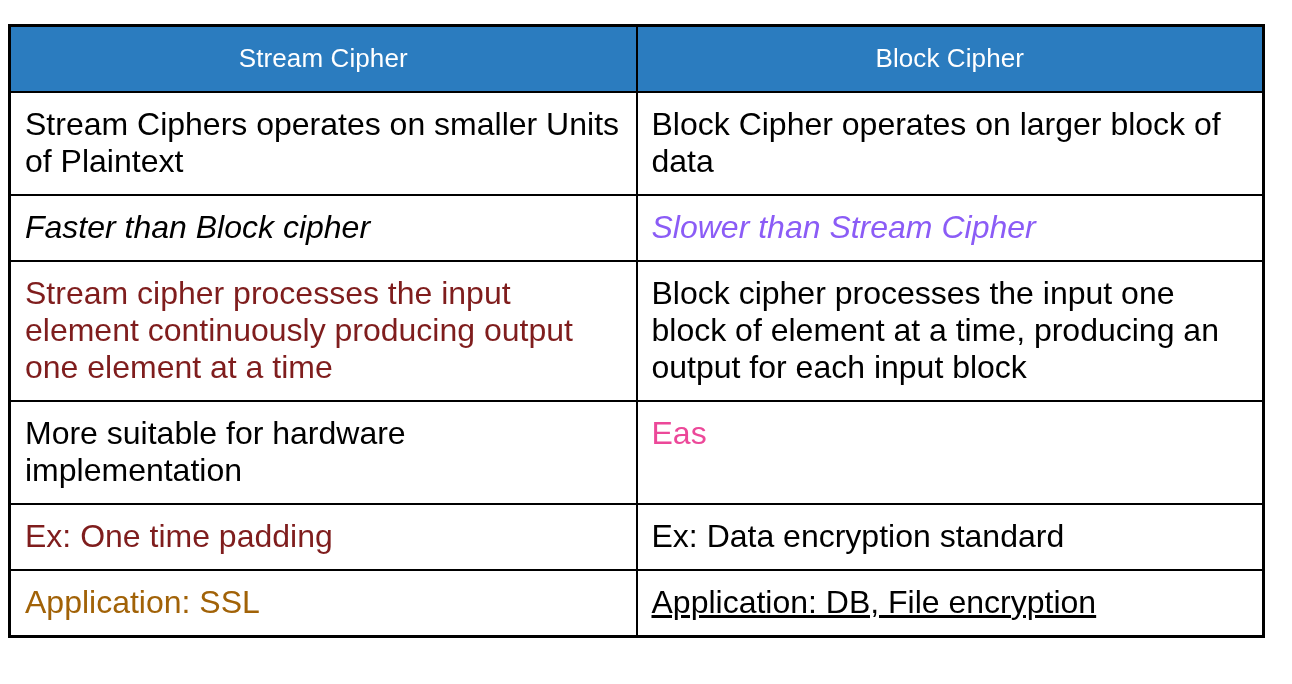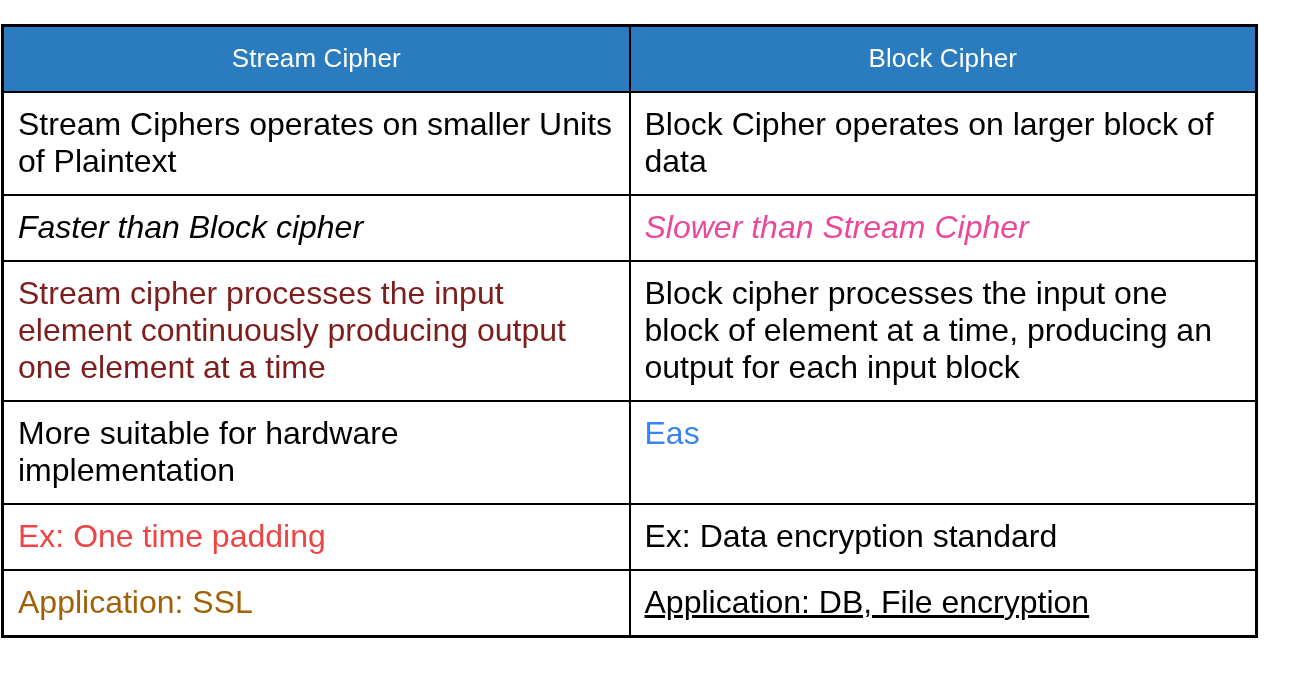--- a/index.html
+++ b/index.html
@@ -18,21 +18,21 @@
 
   .page {
     position: relative;
     width: 1292px;
     height: 684px;
     background: #ffffff;
   }
 
   .comparison-table {
     position: absolute;
-    left: 1px;
+    left: 8px;
     top: 24px;
     width: 1254px;
     border-collapse: collapse;
     table-layout: fixed;
     border: 3px solid #701a75;
     background: #ffffff;
   }
 
   .comparison-table col.col-left  { width: 627px; }
   .comparison-table col.col-right { width: 627px; }
@@ -93,32 +93,32 @@
       </tr>
     </thead>
 
     <tbody>
       <tr data-row="0">
         <td style="border-color: rgb(0, 0, 0); color: rgb(0, 0, 0);">Stream Ciphers operates on smaller Units of Plaintext</td>
         <td style="border-color: rgb(0, 0, 0); color: rgb(0, 0, 0);">Block Cipher operates on larger block of data</td>
       </tr>
       <tr data-row="1">
         <td style="border-color: rgb(0, 0, 0); color: rgb(0, 0, 0);">Faster than Block cipher</td>
-        <td style="border-color: rgb(0, 0, 0); color: #ec4899;">Slower than Stream Cipher</td>
+        <td style="border-color: rgb(0, 0, 0); color: #8b5cf6;">Slower than Stream Cipher</td>
       </tr>
       <tr data-row="2">
         <td style="border-color: rgb(0, 0, 0); color: #7f1d1d;">Stream cipher processes the input element continuously producing output one element at a time</td>
         <td style="border-color: rgb(0, 0, 0); color: rgb(0, 0, 0);">Block cipher processes the input one block of element at a time, producing an output for each input block</td>
       </tr>
       <tr data-row="4">
         <td style="border-color: rgb(0, 0, 0); color: rgb(0, 0, 0);">More suitable for hardware implementation</td>
-        <td style="border-color: rgb(0, 0, 0); color: #3b82f6;">Eas</td>
+        <td style="border-color: rgb(0, 0, 0); color: #ec4899;">Eas</td>
       </tr>
       <tr data-row="5">
-        <td style="border-color: rgb(0, 0, 0); color: #ef4444;">Ex: One time padding</td>
+        <td style="border-color: rgb(0, 0, 0); color: #7f1d1d;">Ex: One time padding</td>
         <td style="border-color: rgb(0, 0, 0); color: #000000;">Ex: Data encryption standard</td>
       </tr>
       <tr data-row="6">
         <td style="border-color: rgb(0, 0, 0); color: #a16207;">Application: SSL</td>
         <td style="border-color: rgb(0, 0, 0); color: rgb(0, 0, 0); text-decoration: underline;">Application: DB, File encryption</td>
       </tr>
     </tbody>
   </table>
 
 </div>

